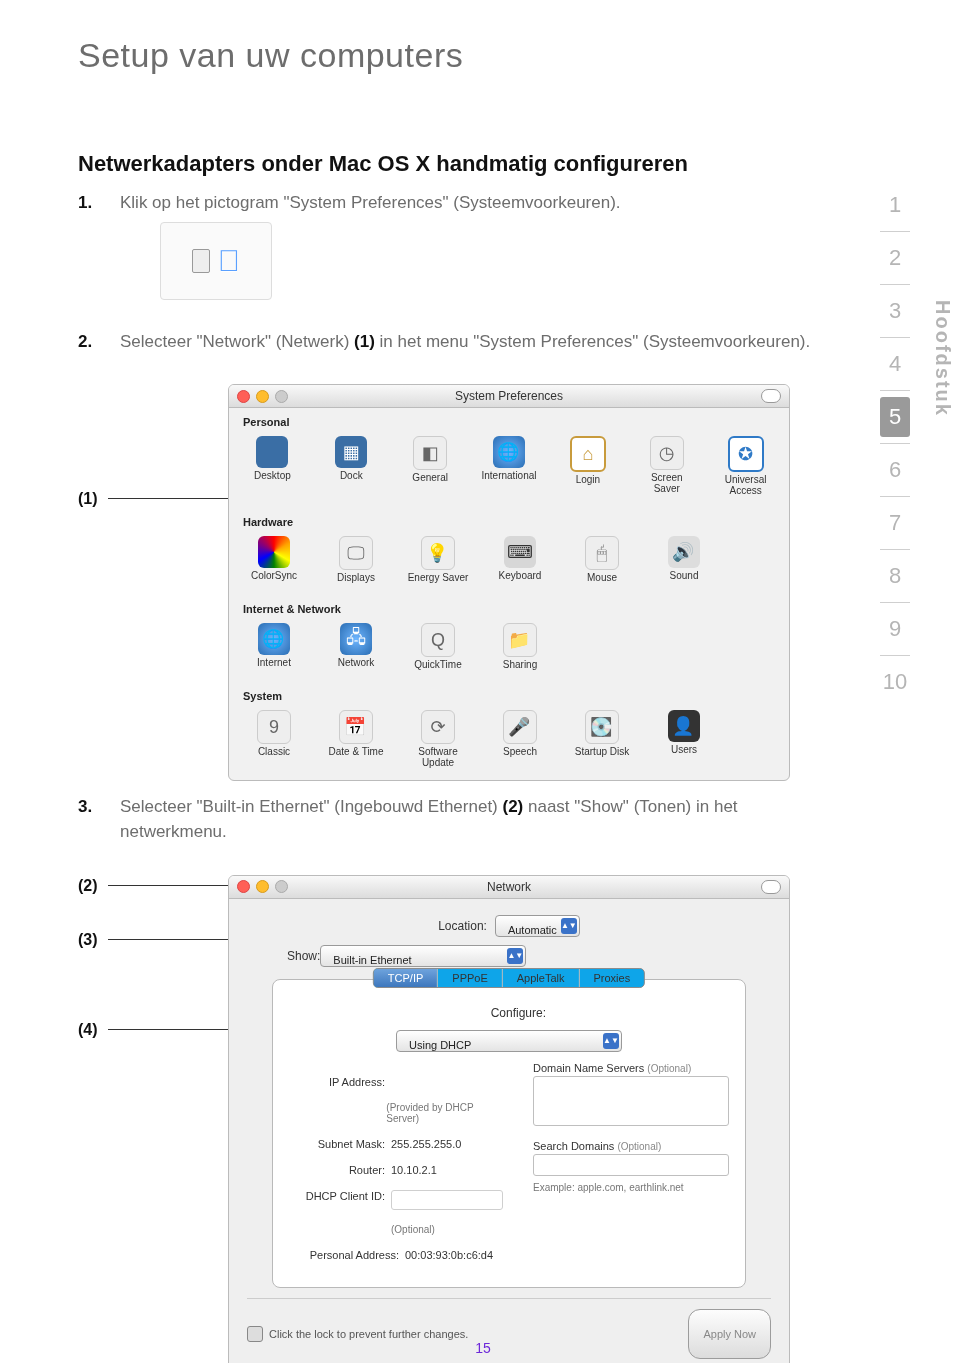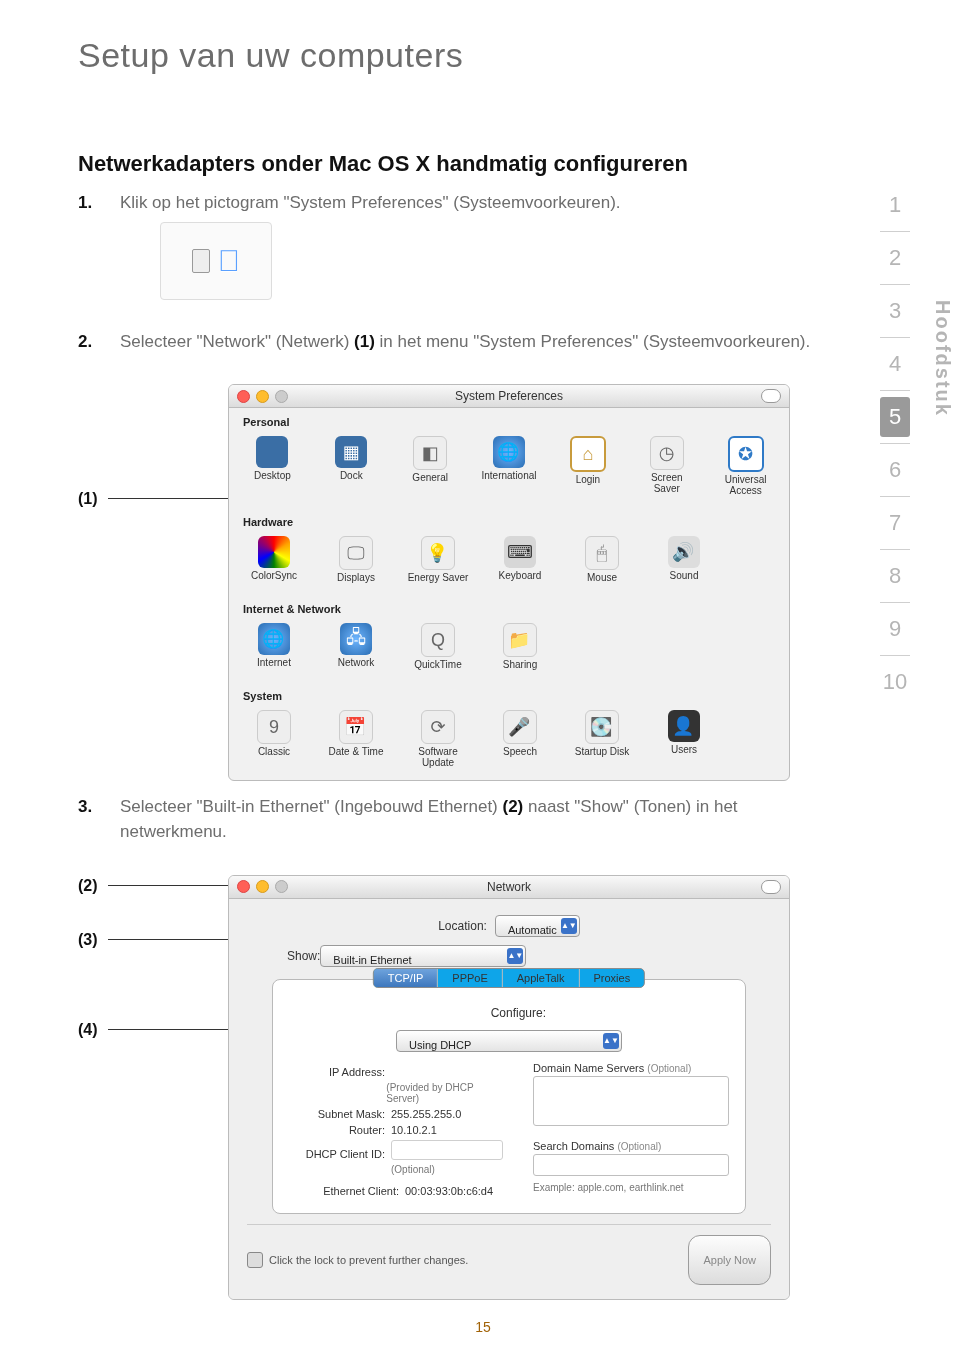--- a/index.html
+++ b/index.html
@@ -209,21 +209,21 @@
     position:absolute;left:50%;top:-12px;transform:translateX(-50%);
     display:flex;border:1px solid #8c8c8c;border-radius:5px;overflow:hidden;background:#0ea5e9;font-size:11px;
   }
   .tabbar span{padding:3px 14px;border-right:1px solid #bcbcbc;}
   .tabbar span:last-child{border-right:none;}
   .tabbar span.active{background:linear-gradient(#6ea3dd,#3d77bd);color:#fff;}
   .cfg-row{display:flex;align-items:center;gap:10px;margin:12px 0 6px 0;flex-direction:column;}
   .cfg-row .lbl{width:74px;text-align:right;color:#333;}
   .grid2{display:flex;gap:30px;margin-top:10px;}
   .col{flex:1;font-size:11px;color:#333;}
-  .kv{display:flex;margin:4px 0;gap:6px;align-items:flex-end;}
+  .kv{display:flex;margin:14px 0;gap:6px;}
   .kv .k{width:96px;text-align:right;}
   .small{color:#777;font-size:10px;}
   .searchbox{
     border:1px solid #bfbfbf;background:#fff;height:48px;border-radius:3px;margin-top:2px;
   }
   .opt-label{color:#888;font-size:10px;}
   .footer-row{
     margin-top:10px;border-top:1px solid #ccc;padding-top:10px;
     display:flex;justify-content:space-between;font-size:11px;color:#555;
   }
@@ -234,21 +234,21 @@
     border:1px solid #9c9c9c;border-radius:12px;
     padding:18px 14px;color:#888;font-size:11px;
   }
 
   
   .page-num{
     position:absolute;
     left:0;right:0;bottom:28px;
     text-align:center;
     font-size:14px;
-    color:#a16207;
+    color:#6d28d9;
     margin-left:12px;
   }
 </style>
 </head>
 <body>
 
 <div class="page-title">Setup van uw computers</div>
 
 <div class="side-tabs">
   <span class="num">1</span>
@@ -511,21 +511,21 @@
                 </div>
               <div class="kv">
                   <span class="k">DHCP Client ID:</span>
                 <span style="display:inline-block;border:1px solid #cfcfcf;background:#fff;height:18px;width:110px;border-radius:3px;"></span>
               </div>
               <div class="kv">
                   <span class="k"></span>
                   <span class="small">(Optional)</span>
                 </div>
               <div class="kv" style="margin-top:10px;">
-                  <span class="k" style="width:110px;">Ethernet Client:</span>
+                  <span class="k" style="width:110px;">Personal Address:</span>
                   <span>00:03:93:0b:c6:d4</span>
                 </div>
             </div>
             <div class="col">
               <div><span>Domain Name Servers</span> <span class="opt-label">(Optional)</span></div>
               <div class="searchbox"></div>
               <div style="margin-top:14px;"><span>Search Domains</span> <span class="opt-label">(Optional)</span></div>
               <div class="searchbox" style="height:20px;"></div>
               <div class="small" style="margin-top:6px;">Example: apple.com, earthlink.net</div>
             </div>

